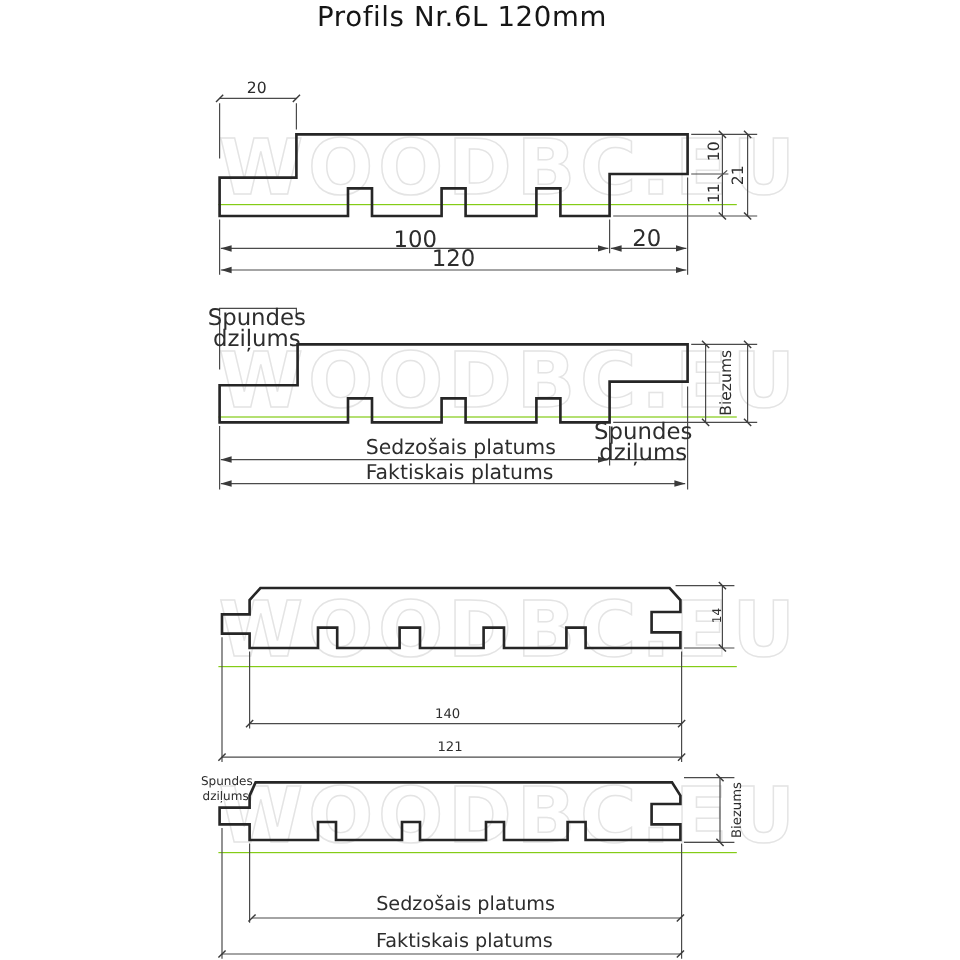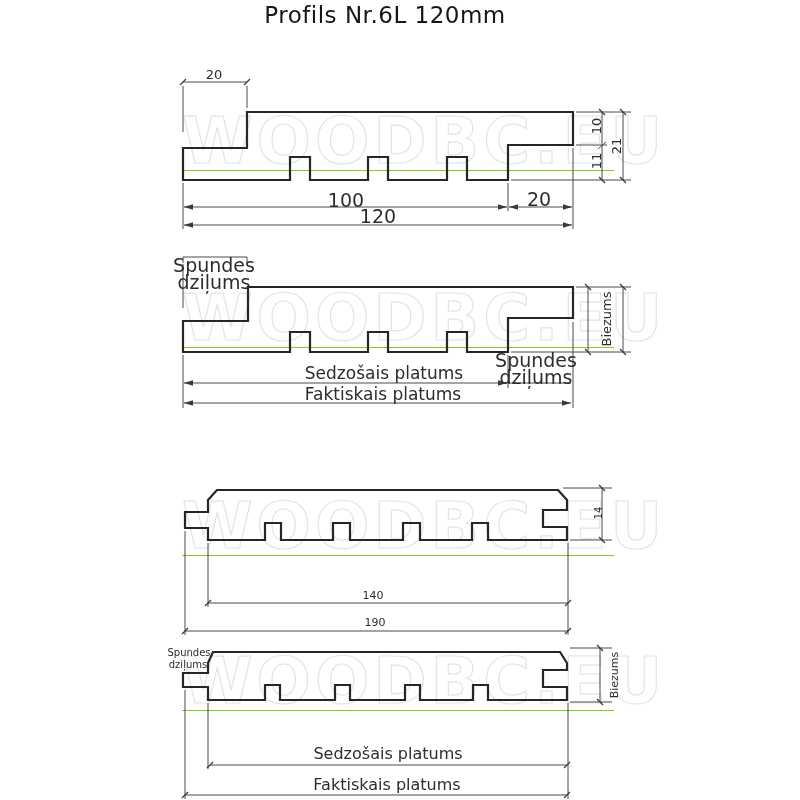--- a/index.html
+++ b/index.html
@@ -116,21 +116,21 @@
   <div class="lbl" style="left:214px;top:265px">Spundes</div>
   <div class="lbl" style="left:214px;top:282px">dziļums</div>
   <div class="lbl rot s13" style="left:606px;top:319px">Biezums</div>
   <div class="lbl s17" style="left:384px;top:373px">Sedzošais platums</div>
   <div class="lbl" style="left:536px;top:360px">Spundes</div>
   <div class="lbl" style="left:536px;top:377px">dziļums</div>
   <div class="lbl s17" style="left:383px;top:394px">Faktiskais platums</div>
 
   <div class="lbl rot s10" style="left:598px;top:513px">14</div>
   <div class="lbl s11" style="left:373px;top:595px">140</div>
-  <div class="lbl s11" style="left:375px;top:622px">190</div>
+  <div class="lbl s11" style="left:375px;top:622px">121</div>
 
   <div class="lbl s10" style="left:189px;top:652px">Spundes</div>
   <div class="lbl s10" style="left:188px;top:664px">dziļums</div>
   <div class="lbl rot s11" style="left:614px;top:675px">Biezums</div>
   <div class="lbl s16" style="left:388px;top:753px">Sedzošais platums</div>
   <div class="lbl s16" style="left:387px;top:784px">Faktiskais platums</div>
 
 </div>
 
 </body></html>

